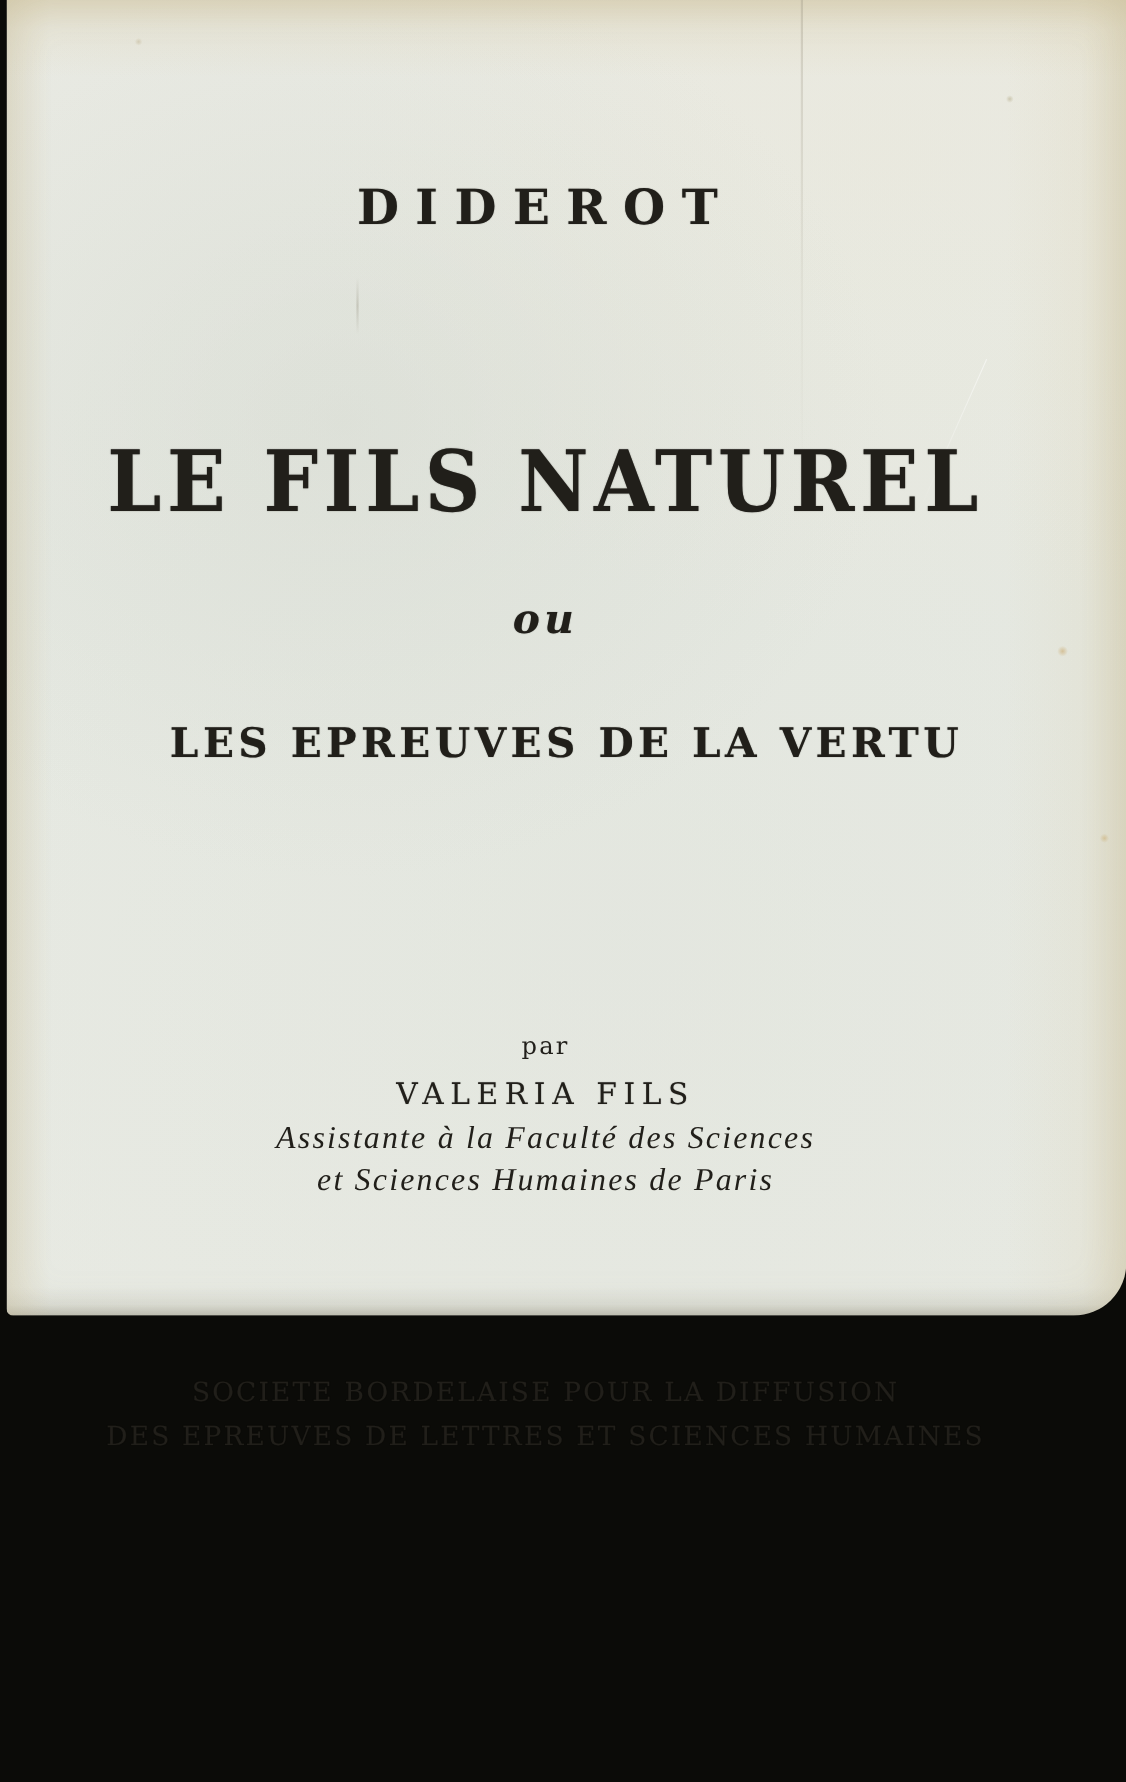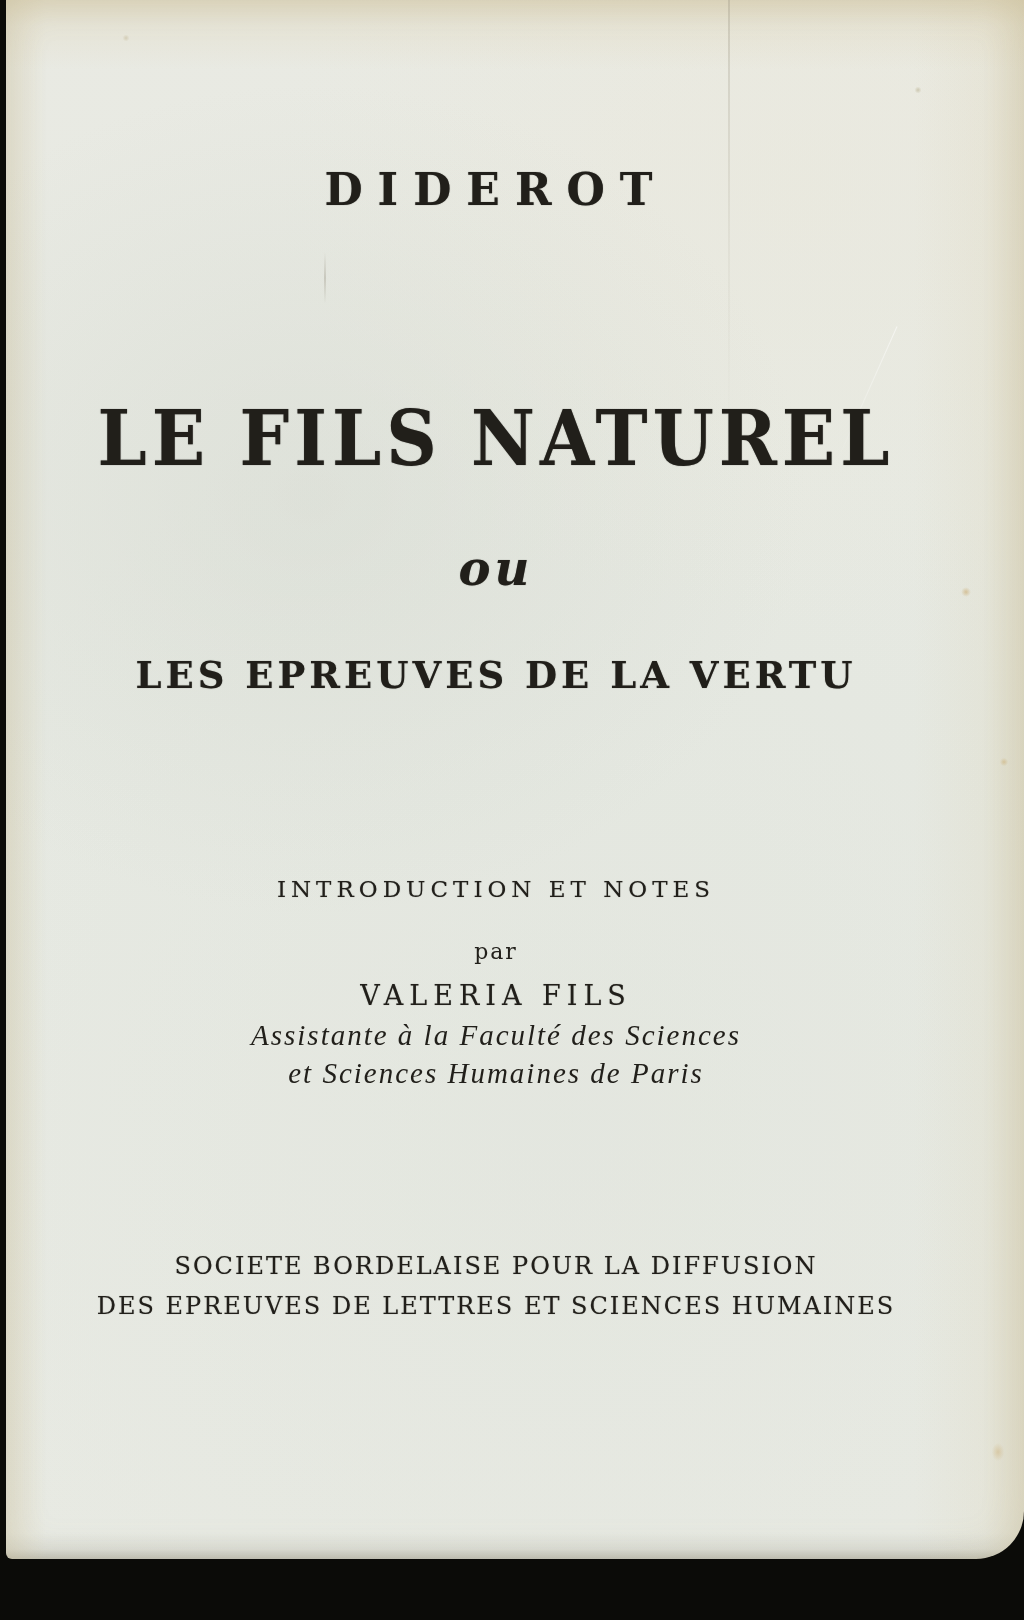--- a/index.html
+++ b/index.html
@@ -17,21 +17,21 @@
     width: 1024px;
     height: 1620px;
     background: #0b0b08;
   }
 
   .paper {
     position: absolute;
     left: 6px;
     top: 0;
     width: 1018px;
-    height: 1559px;
+    height: 1196px;
     border-bottom-right-radius: 48px;
     border-bottom-left-radius: 6px;
     background:
       
       radial-gradient(7px 7px at 960px 592px, rgba(199,163,99,0.55), rgba(199,163,99,0) 70%),
       radial-gradient(6px 6px at 998px 762px, rgba(203,170,106,0.50), rgba(203,170,106,0) 70%),
       radial-gradient(5px 5px at 912px 90px, rgba(160,148,104,0.40), rgba(160,148,104,0) 70%),
       radial-gradient(9px 13px at 992px 1452px, rgba(206,176,116,0.45), rgba(206,176,116,0) 70%),
       radial-gradient(5px 5px at 120px 38px, rgba(170,150,100,0.30), rgba(170,150,100,0) 70%),
       
@@ -90,33 +90,34 @@
     font-size: 70px;
     font-weight: bold;
     letter-spacing: 5px;
     transform: scaleY(1.10);
     transform-origin: center top;
     text-shadow: 0 0 1px rgba(28,27,22,0.6);
   }
 
   .connector {
     top: 544px;
-    font-size: 48px;
+    font-size: 37px;
     font-weight: bold;
     font-style: italic;
     letter-spacing: 4px;
     text-shadow: 0 0 1px rgba(28,27,22,0.5);
   }
 
   .subtitle {
     top: 657px;
     font-size: 37px;
     font-weight: bold;
     letter-spacing: 4px;
     text-shadow: 0 0 1px rgba(28,27,22,0.5);
+    padding-left: 19px;
   }
 
   .intro {
     top: 878px;
     font-size: 23px;
     letter-spacing: 5px;
     text-shadow: 0 0 1px rgba(28,27,22,0.4);
   }
 
   .par {
@@ -173,21 +174,20 @@
     <div class="crease d1"></div>
 
     <div class="line author">DIDEROT</div>
 
     <div class="line title">LE FILS NATUREL</div>
 
     <div class="line connector">ou</div>
 
     <div class="line subtitle">LES EPREUVES DE LA VERTU</div>
 
-    <div class="line intro">INTRODUCTION ET NOTES</div>
 
     <div class="line par">par</div>
 
     <div class="line editor">VALERIA FILS</div>
 
     <div class="line role role1">Assistante à la Faculté des Sciences</div>
 
     <div class="line role role2">et Sciences Humaines de Paris</div>
 
     <div class="line pub pub1">SOCIETE BORDELAISE POUR LA DIFFUSION</div>

